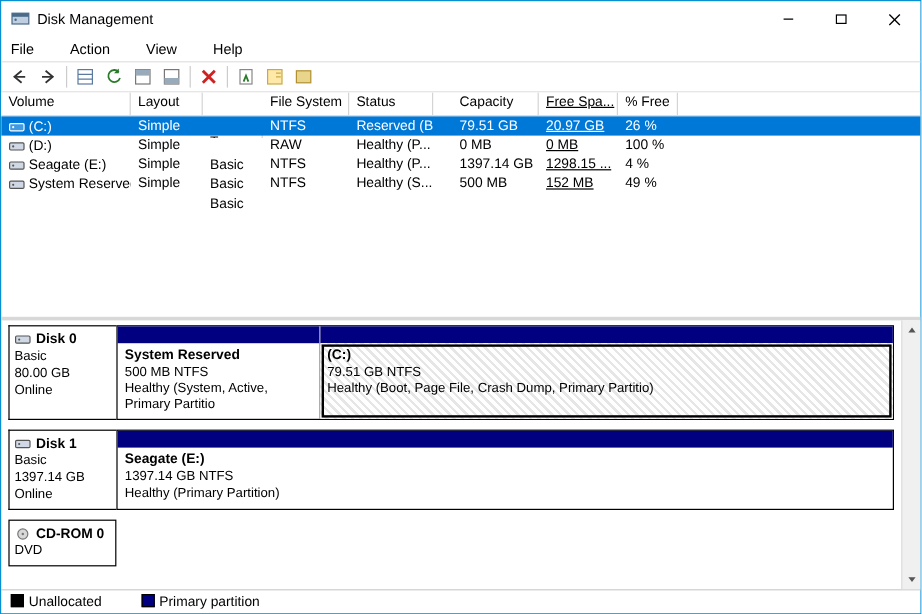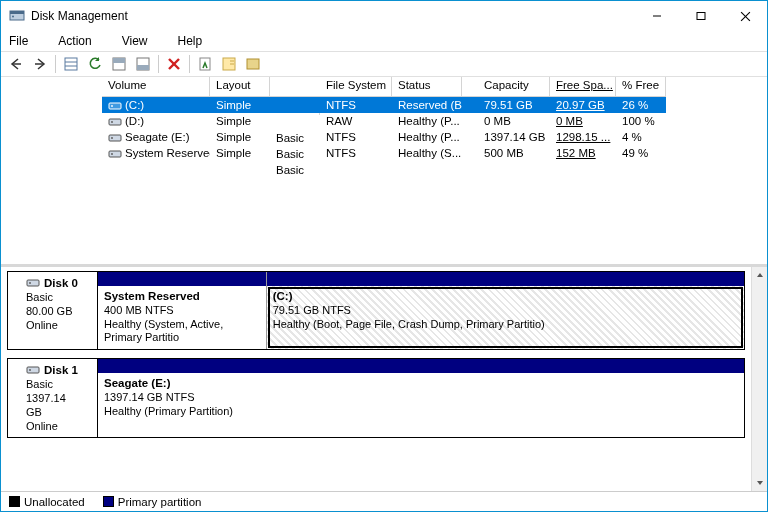--- a/index.html
+++ b/index.html
@@ -14,51 +14,51 @@
   .win-btn svg{width:10px;height:10px;stroke:#000;stroke-width:1;fill:none;}
   .win-btn.close svg{width:11px;height:11px;}
   .menubar { height:20px; display:flex; align-items:center; padding:0 8px; gap:30px; font-size:12px; }
   .menubar span{cursor:default;}
   .toolbar { height:26px; border-top:1px solid #e0e0e0; border-bottom:1px solid #e0e0e0; display:flex; align-items:center; padding:0 4px; gap:2px;}
   .tbtn { width:22px; height:22px; display:flex; align-items:center; justify-content:center; border:1px solid transparent; }
   .tbtn svg{width:16px;height:16px;}
   .tsep{width:1px;height:18px;background:#ccc;margin:0 2px;}
   .content{flex:1; display:flex; flex-direction:column; min-height:0;}
   
-  .volpane{height:190px; border-bottom:3px solid #d8d8d8; overflow:hidden; display:flex; flex-direction:column;align-items:center;}
+  .volpane{height:190px; border-bottom:3px solid #d8d8d8; overflow:hidden; display:flex; flex-direction:column;}
   .headerrow{display:flex; height:20px; border-bottom:1px solid #d4d4d4; background:#fff;}
   .hcell{border-right:1px solid #d4d4d4; padding:2px 6px; font-size:11.5px; white-space:nowrap; overflow:hidden;}
   .vrow{display:flex; height:16px; align-items:center;}
   .vrow.sel{background:#0078d7; color:#fff;}
   .vcell{padding:0 6px; font-size:11.5px; white-space:nowrap; overflow:hidden;}
   .volicon{width:14px;height:12px;display:inline-block;vertical-align:-2px;margin-right:3px;}
   
   .graphwrap{flex:1; display:flex; min-height:0;}
   .graphpane{flex:1; overflow:hidden; padding:4px 6px 0 6px;}
   .scrollbar{width:16px; background:#f0f0f0; border-left:1px solid #ddd; position:relative;}
   .scroll-up,.scroll-down{position:absolute;left:0;width:16px;height:16px;display:flex;align-items:center;justify-content:center;}
   .scroll-up{top:0;} .scroll-down{bottom:0;}
   .scroll-up svg,.scroll-down svg{width:8px;height:8px;fill:#555;}
   .diskrow{display:flex; margin-bottom:8px;}
-  .diskinfo{width:90px; border:1px solid #000; border-right:none; padding:4px 18px; font-size:11px; line-height:1.25; background:#fff;}
+  .diskinfo{width:90px; border:1px solid #000; border-right:none; padding:4px 4px; font-size:11px; line-height:1.25; background:#fff;}
   .diskinfo.mini{border-right:1px solid #000;}
   .diskinfo b{font-size:11.5px;}
   .disklabelrow{display:flex;align-items:center;gap:4px;margin-bottom:1px;}
   .diskicon{width:14px;height:10px;}
   .partitions{flex:1;display:flex; border:1px solid #000;}
   .part{border-right:1px solid #999; display:flex; flex-direction:column; position:relative;}
   .part:last-child{border-right:none;}
   .partheader{height:14px;background:#000080;}
   .partbody{padding:3px 6px 4px 6px; font-size:11px; line-height:1.25; flex:1;}
   .partbody b{font-size:11.5px;}
   .part.sel .partbody{
     background: repeating-linear-gradient(45deg,#fff,#fff 3px,#e6e6e6 3px,#e6e6e6 5px);
     outline:2px solid #000; outline-offset:-3px;
   }
-  .legend{height:20px;border-top:1px solid #ccc;padding:2px 8px;display:flex;align-items:center;gap:18px;font-size:11.5px;}
+  .legend{height:20px;border-top:1px solid #ccc;padding:2px 8px;display:flex;align-items:center;gap:33px;font-size:11.5px;}
   .legbox{width:11px;height:11px;display:inline-block;border:1px solid #000;margin-right:4px;vertical-align:-1px;}
   .legbox.black{background:#000;}
   .legbox.navy{background:#000080;}
   
   .c0{width:108px;} .c1{width:60px;} .c2{width:50px;margin-top:34px;} .c3{width:72px;}
   .c4{width:70px;} .c5{width:72px;margin-left:16px;} .c6{width:66px;text-decoration:underline;} .c7{width:50px;}
 </style>
 </head>
 <body>
 
@@ -247,21 +247,21 @@
                   </svg></span>
                 <b>Disk 0</b>
               </div>
               <div>Basic</div>
               <div>80.00 GB</div>
               <div>Online</div>
             </div>
             <div class="partitions">
               <div class="part" style="flex:26 0 0">
                 <div class="partheader"></div>
-                <div class="partbody"><b>System Reserved</b><br><span>400 MB NTFS</span><br><span>Healthy (System, Active, Primary Partitio</span></div>
+                <div class="partbody"><b>System Reserved</b><br><span>500 MB NTFS</span><br><span>Healthy (System, Active, Primary Partitio</span></div>
               </div>
               <div class="part sel" style="flex:74 0 0">
                 <div class="partheader"></div>
                 <div class="partbody"><b>(C:)</b><br><span>79.51 GB NTFS</span><br><span>Healthy (Boot, Page File, Crash Dump, Primary Partitio)</span></div>
               </div>
             </div>
           </div>
           <div class="diskrow">
             <div class="diskinfo">
               <div class="disklabelrow">
@@ -275,20 +275,32 @@
               <div>1397.14 GB</div>
               <div>Online</div>
             </div>
             <div class="partitions">
               <div class="part" style="flex:100 0 0">
                 <div class="partheader"></div>
                 <div class="partbody"><b>Seagate  (E:)</b><br><span>1397.14 GB NTFS</span><br><span>Healthy (Primary Partition)</span></div>
               </div>
             </div>
           </div>
+          <div class="diskrow">
+            <div class="diskinfo mini">
+              <div class="disklabelrow">
+                <span class="diskicon"><svg viewBox="0 0 14 10">
+                    <circle cx="7" cy="5" r="4.2" fill="#d8d8d8" stroke="#777"></circle>
+                    <circle cx="7" cy="5" r="1" fill="#777"></circle>
+                  </svg></span>
+                <b>CD-ROM 0</b>
+              </div>
+              <div>DVD</div>
+            </div>
+          </div>
         </div>
       <div class="scrollbar">
         <div class="scroll-up">
             <svg viewBox="0 0 8 8">
               <path d="M4 2 L7 6 L1 6 Z"></path>
             </svg>
           </div>
         <div class="scroll-down">
             <svg viewBox="0 0 8 8">
               <path d="M4 6 L7 2 L1 2 Z"></path>

